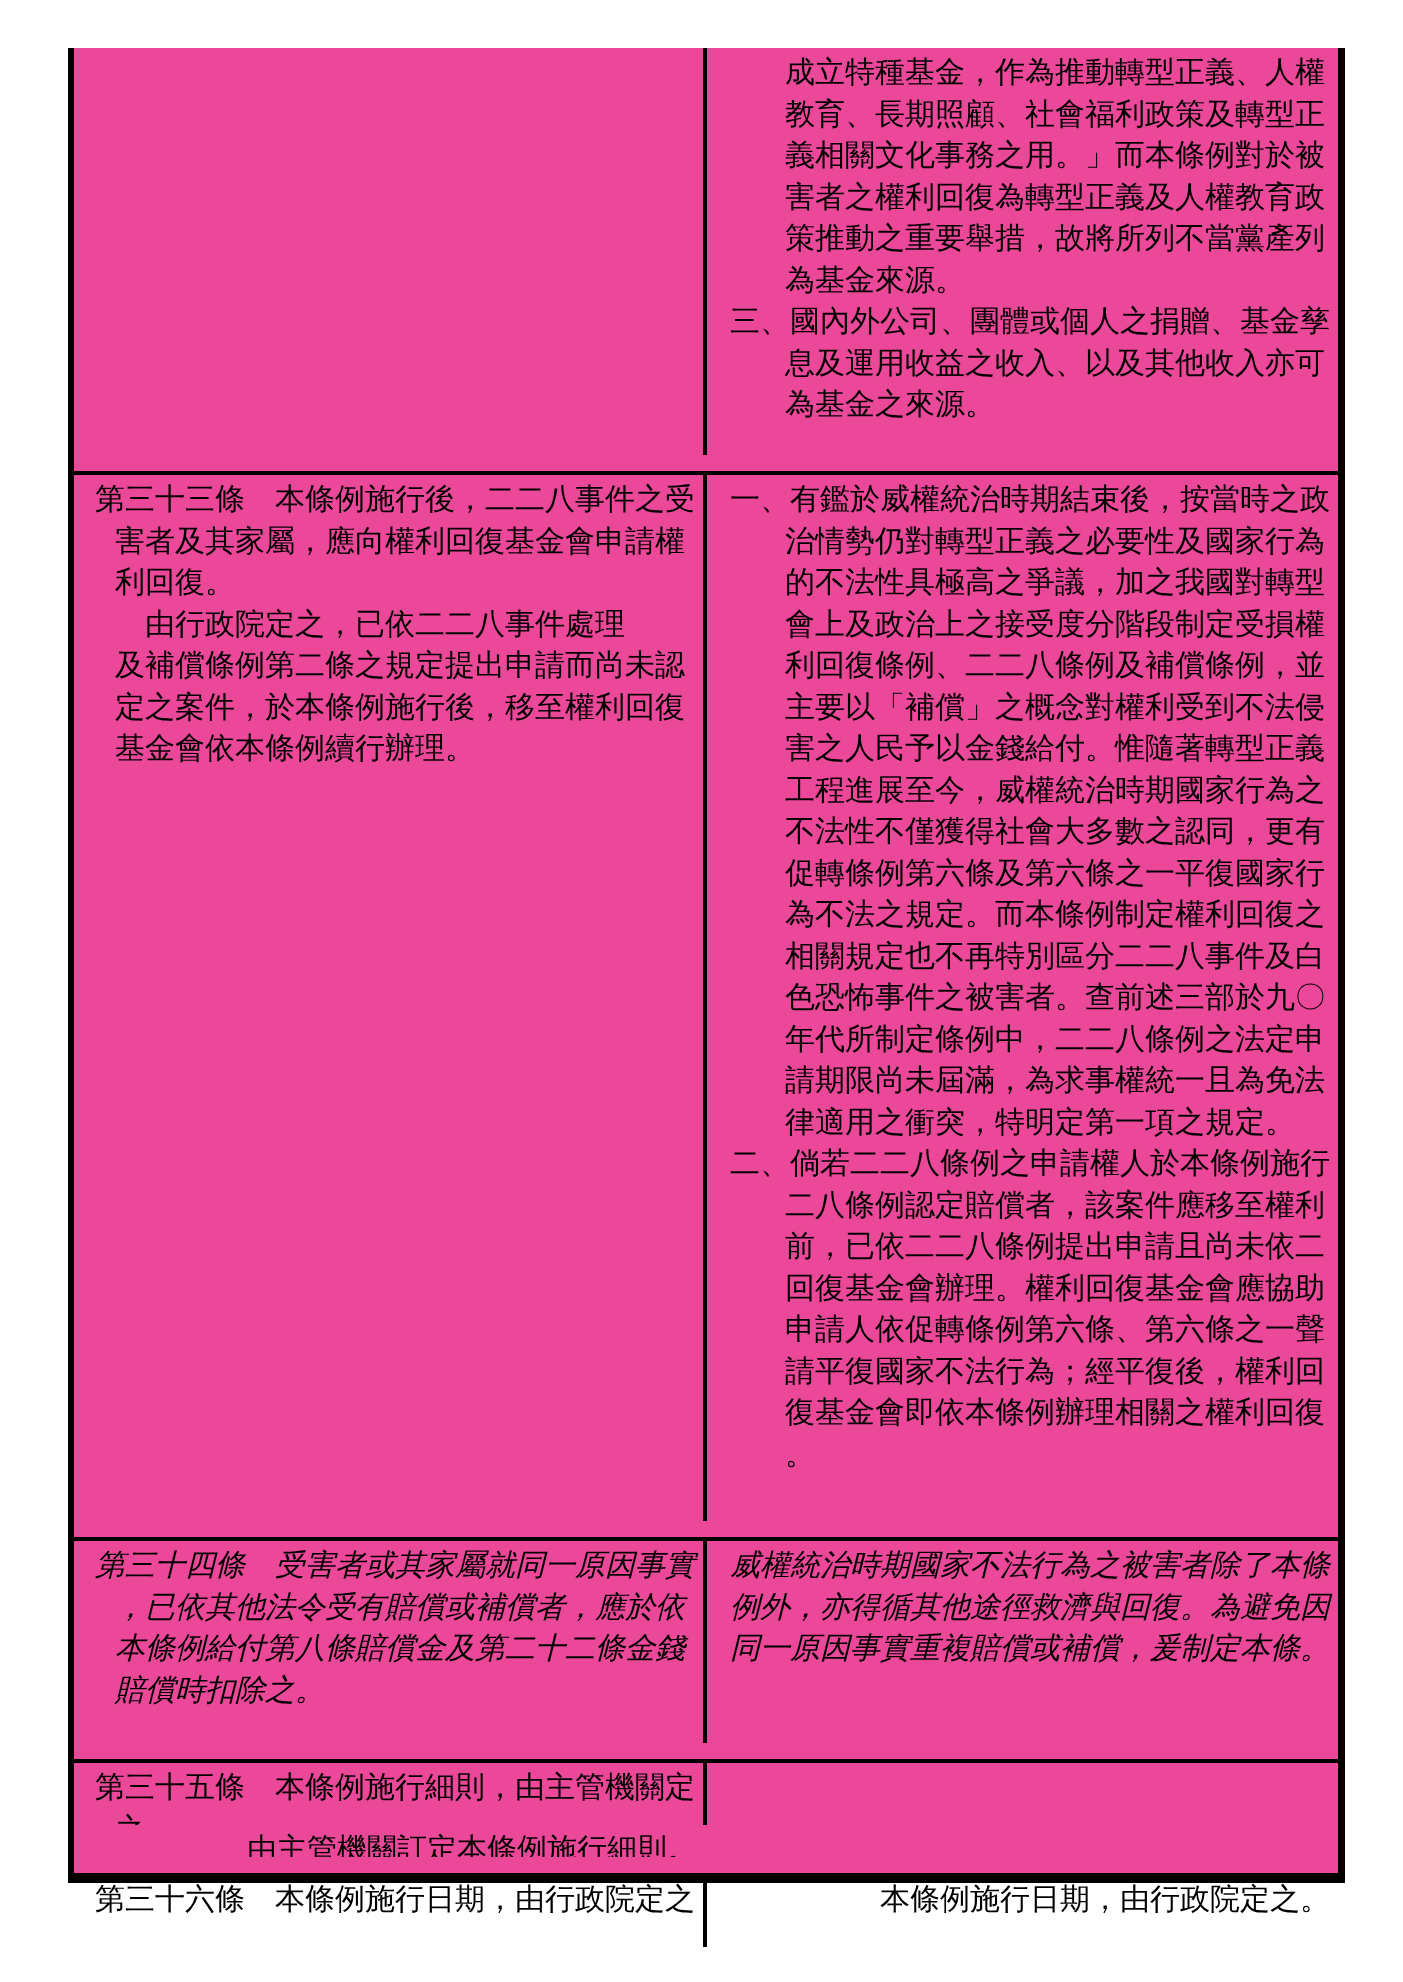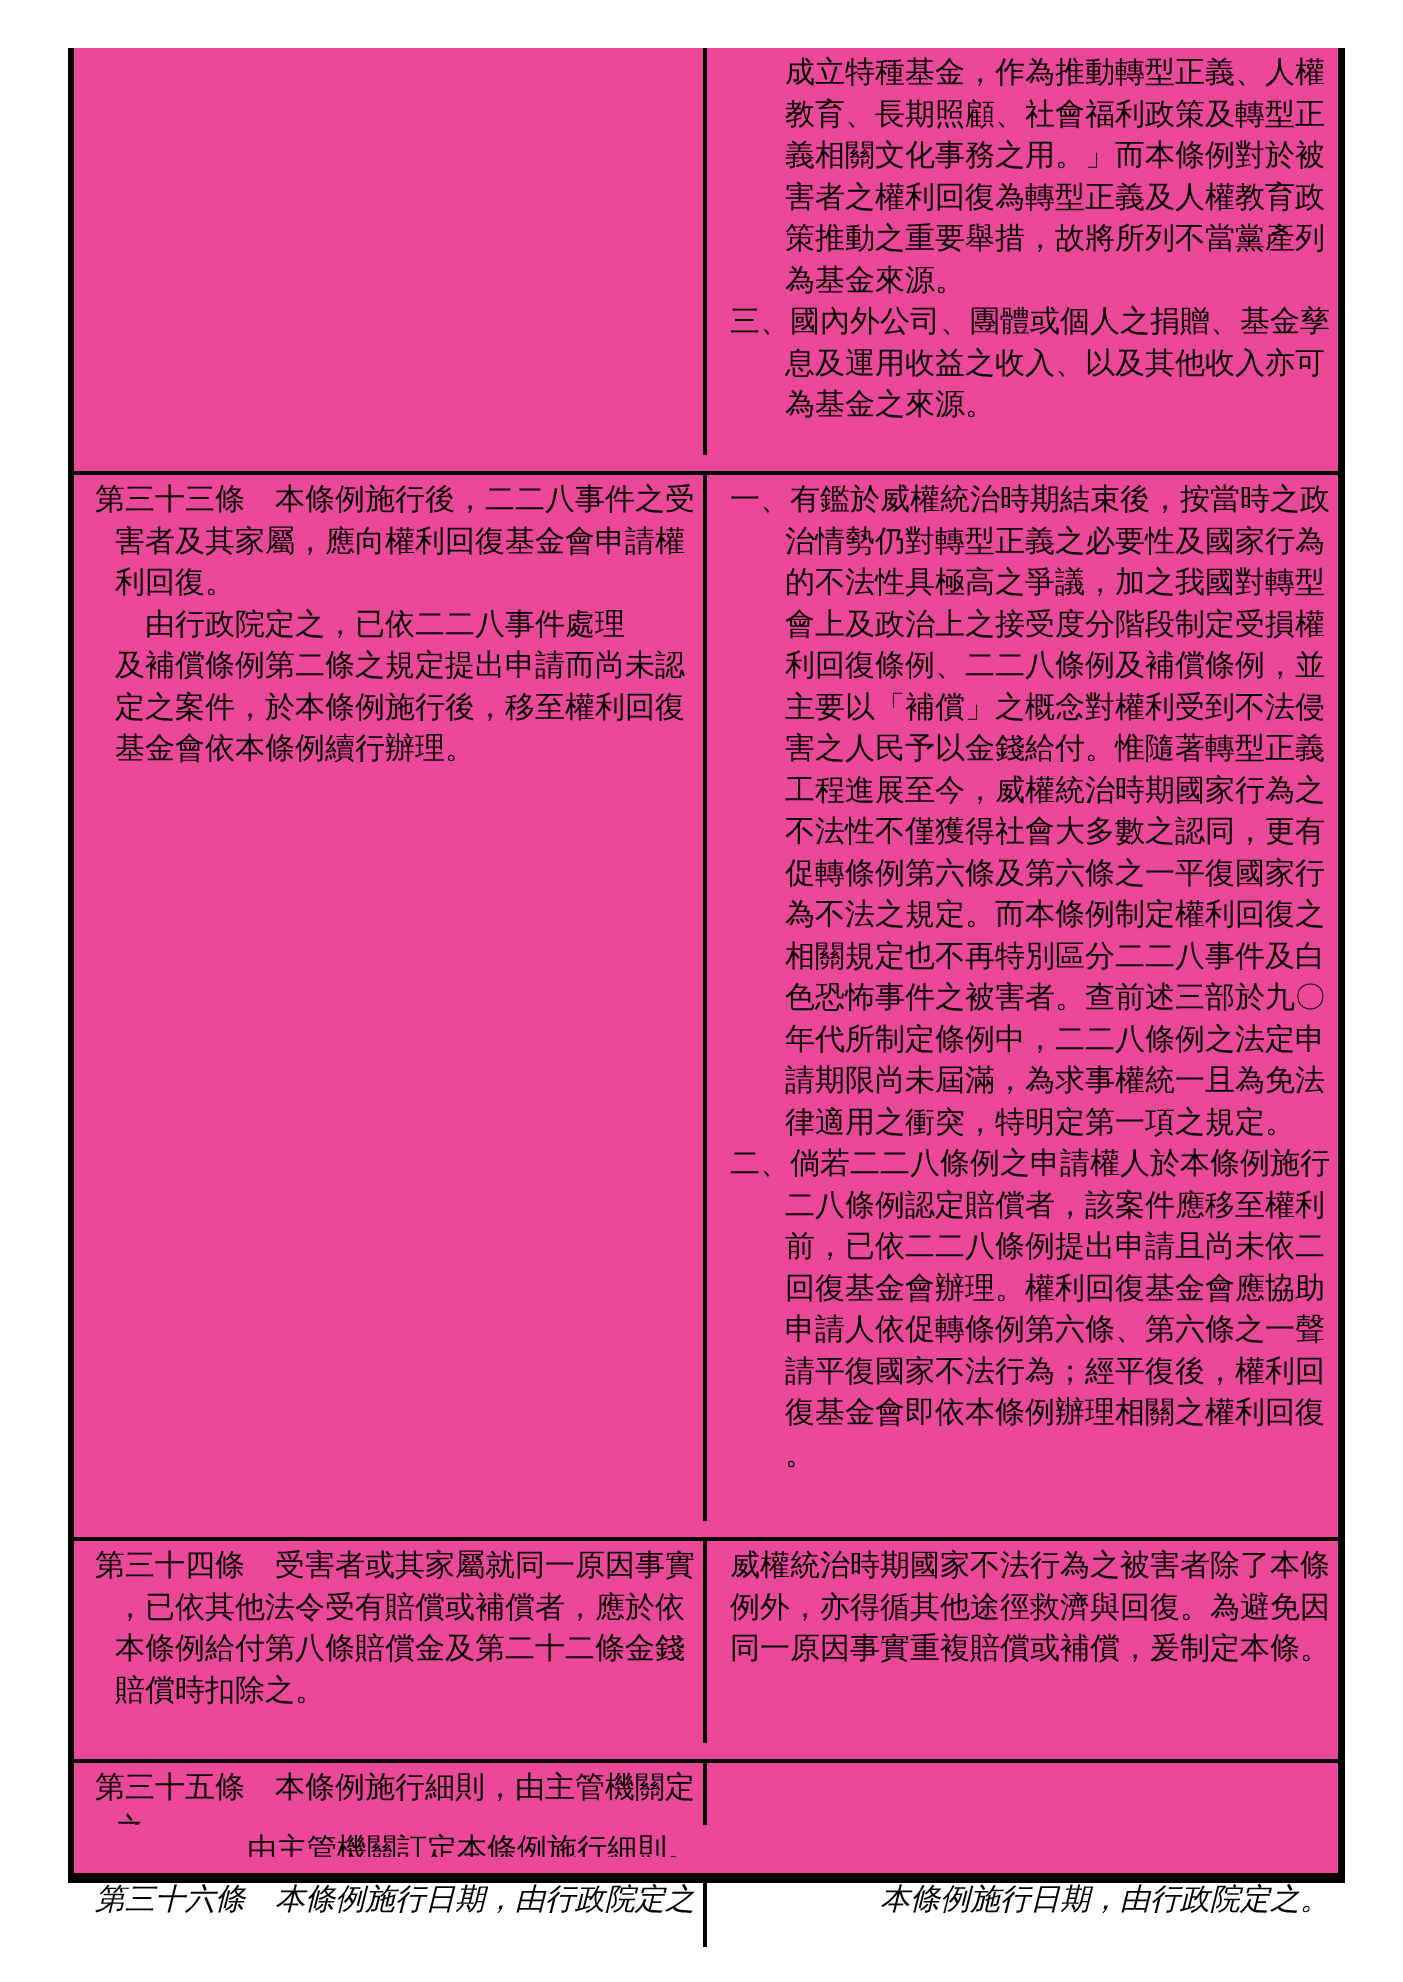--- a/index.html
+++ b/index.html
@@ -24,23 +24,23 @@
     background: #ec4899;
   }
   .trow {
     display: flex;
     box-sizing: border-box;
     overflow: hidden;
   }
   .trow:not(:first-child) { border-top: 4px solid #000; margin-top: 16px; }
   .row-0 { height: 407px; }
   .row-1 { height: 1050px; }
-  .row-2 { height: 206px; }
+  .row-2 { height: 206px; font-style: italic; }
   .row-3 { height: 98px; flex-direction: column; }
-  .row-4 { height: 74px; font-style: italic; }
+  .row-4 { height: 74px; }
   .cell {
     box-sizing: border-box;
     overflow: hidden;
     padding-top: 3px;
   }
   .row-4 .cell { padding-top: 1px; }
   .cell-left {
     width: 633px;
     border-right: 4px solid #000;
     padding-left: 11px;

